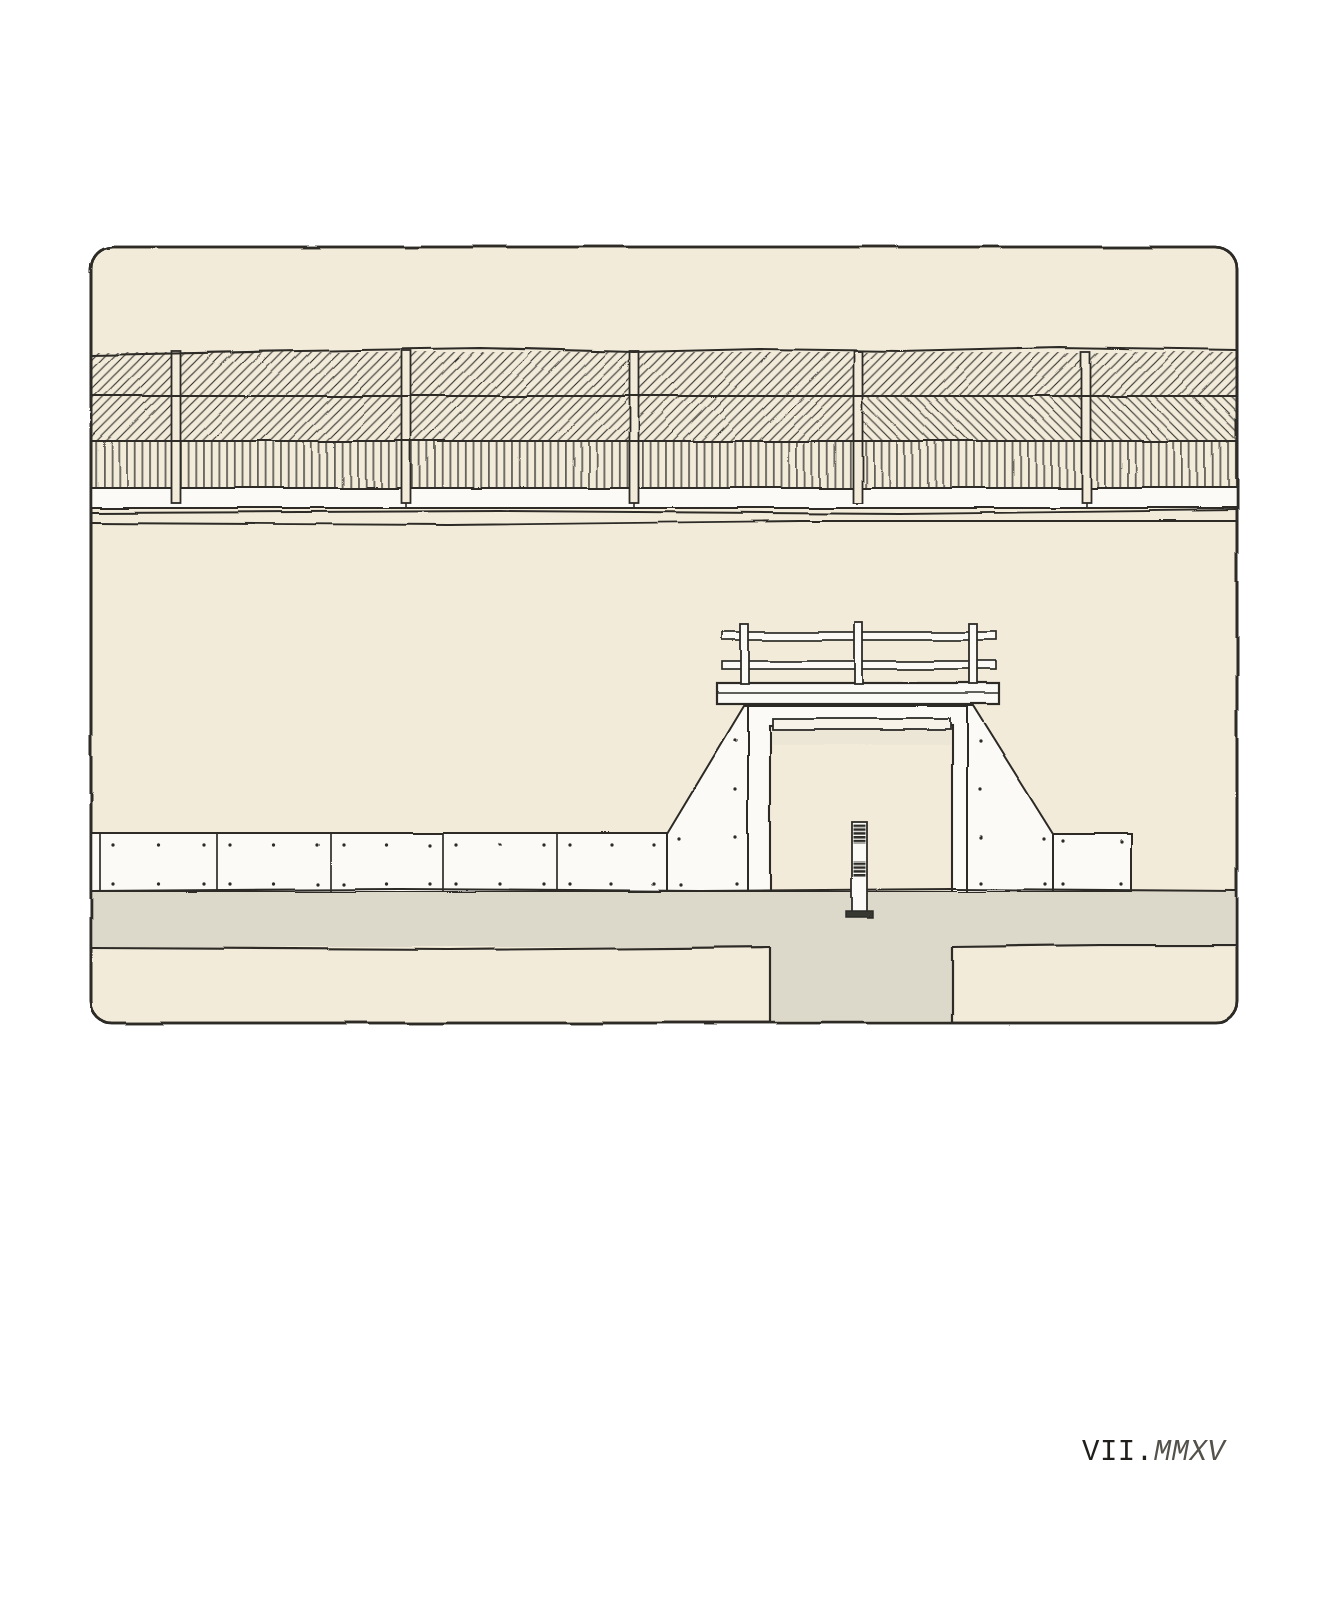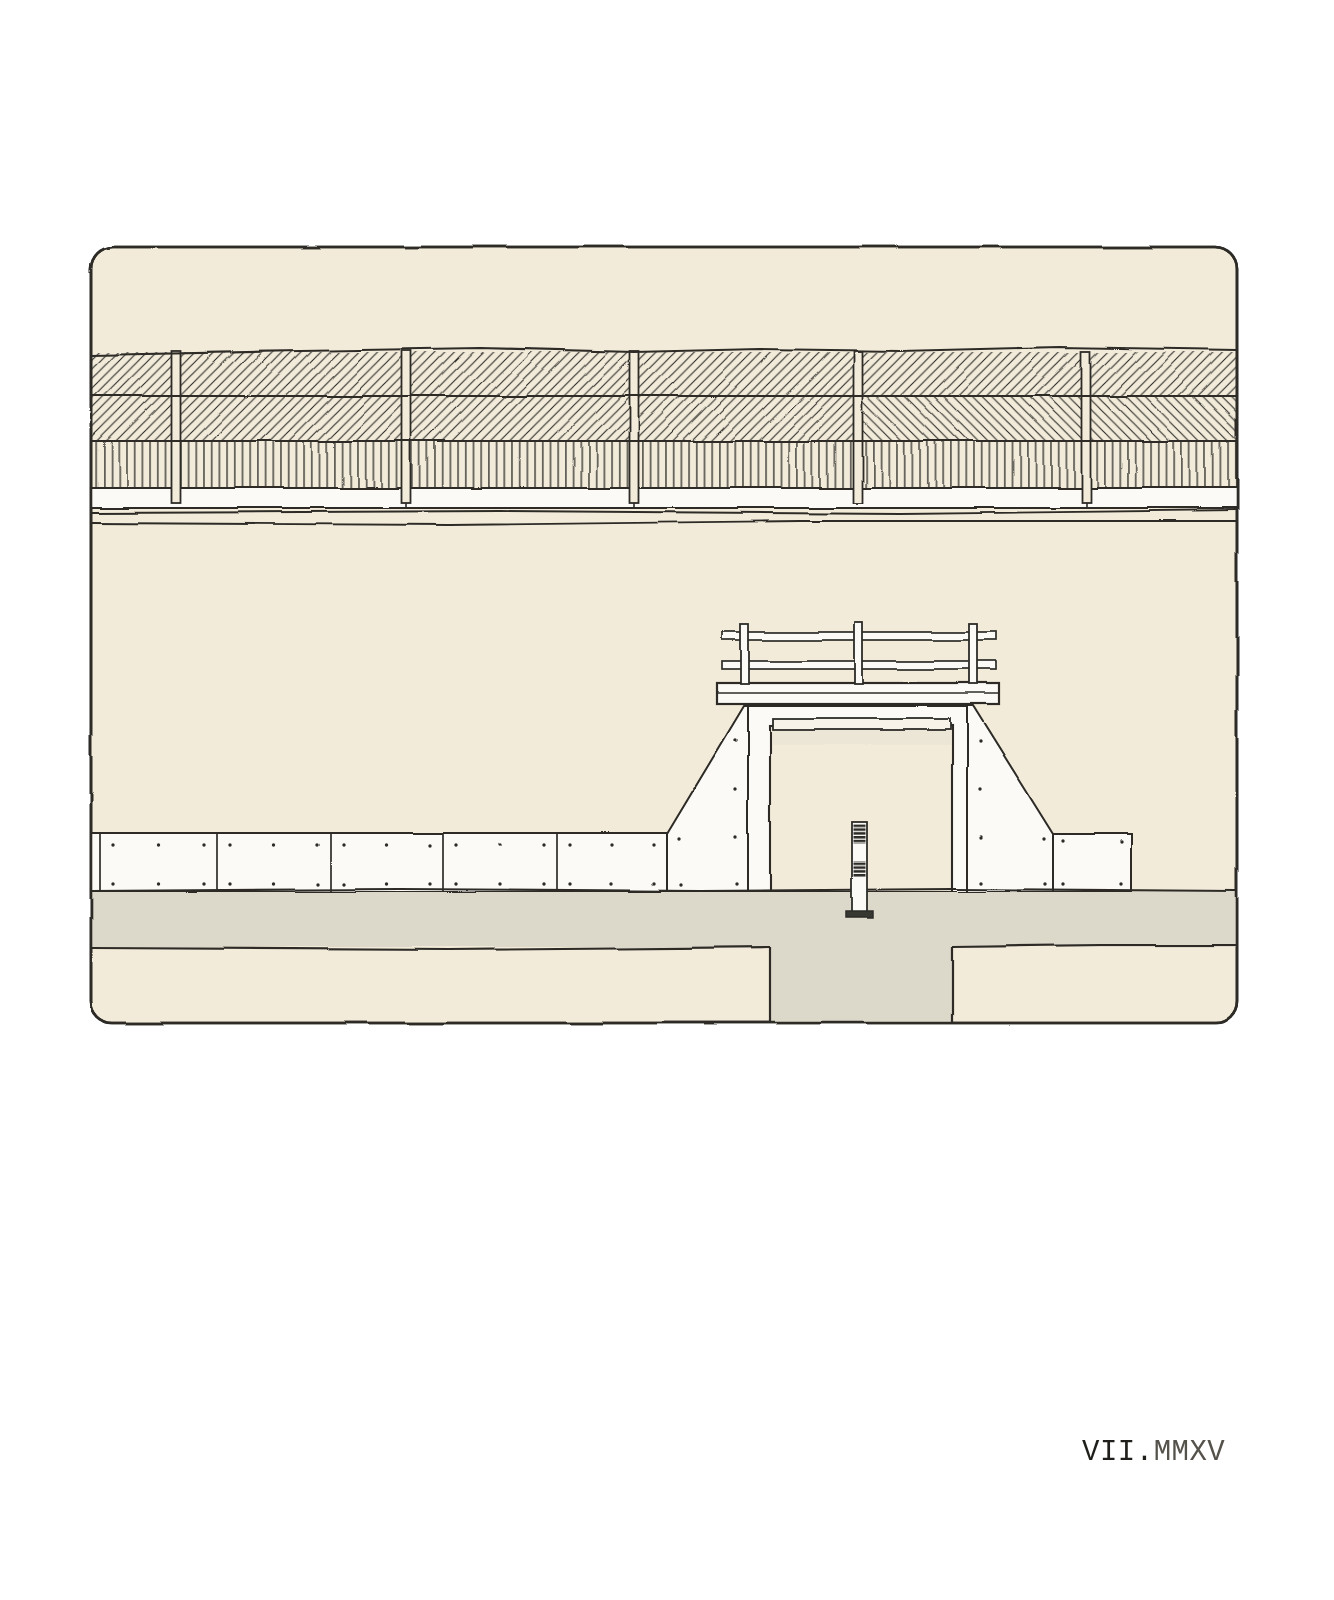--- a/index.html
+++ b/index.html
@@ -10,21 +10,21 @@
     overflow:hidden;
   }
   .stage{position:absolute;inset:0;}
   svg{position:absolute;left:0;top:0;}
   .caption{
     position:absolute;left:1082px;top:1436px;
     font-size:29px;letter-spacing:0.5px;white-space:nowrap;
     user-select:none;
   }
   .caption .month{color:var(--caption-dark,#201f1b);margin-top:30px;}
-  .caption .year{color:var(--caption-gray,#55524b);}
+  .caption .year{color:var(--caption-gray,#55524b);font-style:italic;}
   
   .ink{stroke:var(--ink,#2d2c28);}
   .fill-canvas{fill:var(--canvas,#f2ebda);}
   .fill-panel{fill:var(--panel,#fbfaf7);}
   .fill-gray{fill:var(--sidewalk,#dcd8ca);}
   .nofill{fill:none;}
   .dot{fill:var(--ink,#2d2c28);stroke:none;}
 </style>
 </head>
 <body>

